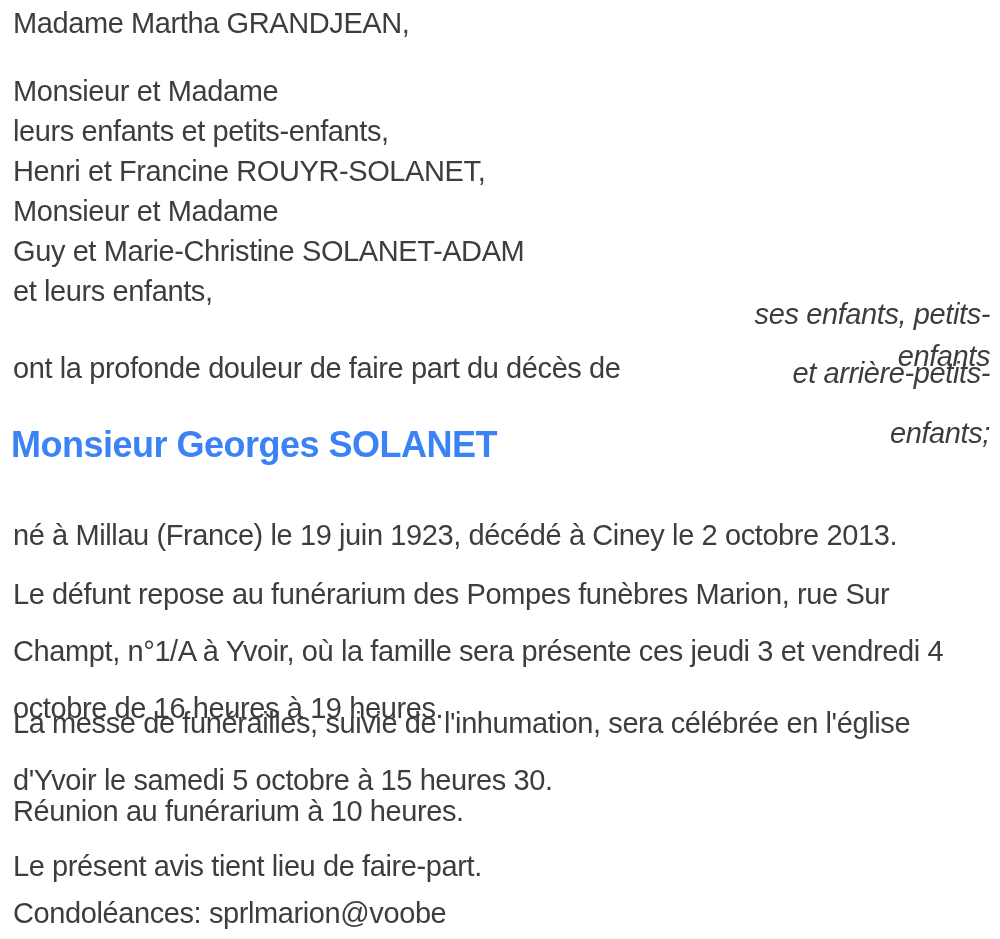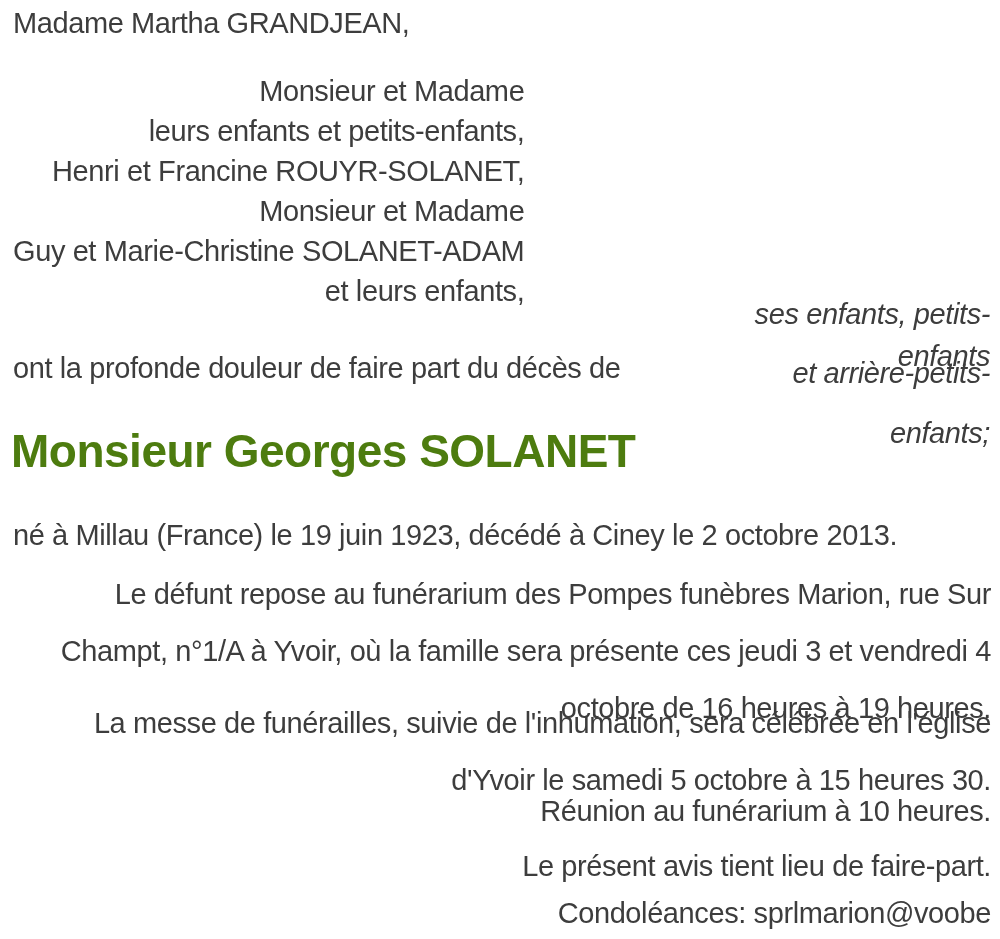--- a/index.html
+++ b/index.html
@@ -8,30 +8,30 @@
     position: relative;
     width: 1000px;
     height: 939px;
     background: #ffffff;
     font-family: "Liberation Sans", sans-serif;
     color: #3d3d3d;
     font-size: 29px;
     letter-spacing: -0.4px;
     overflow: hidden;
   }
-  .abs { position: absolute; text-align: right; }
+  .abs { position: absolute; }
   .left-col { left: 13px; }
   .right-col { right: 10px; text-align: right; }
   .italic { font-style: italic; }
   .family-line { line-height: 40px; white-space: nowrap; }
   .nowrap { white-space: nowrap; }
   .deceased-name {
-    font-size: 46px;
+    font-size: 36px;
     font-weight: bold;
-    color: #4d7c0f;
+    color: #3b82f6;
     letter-spacing: -0.5px;
     white-space: nowrap;
   }
   .para {
     width: 978px;
     line-height: 57px;
   }
 </style>
 </head>
 <body>

